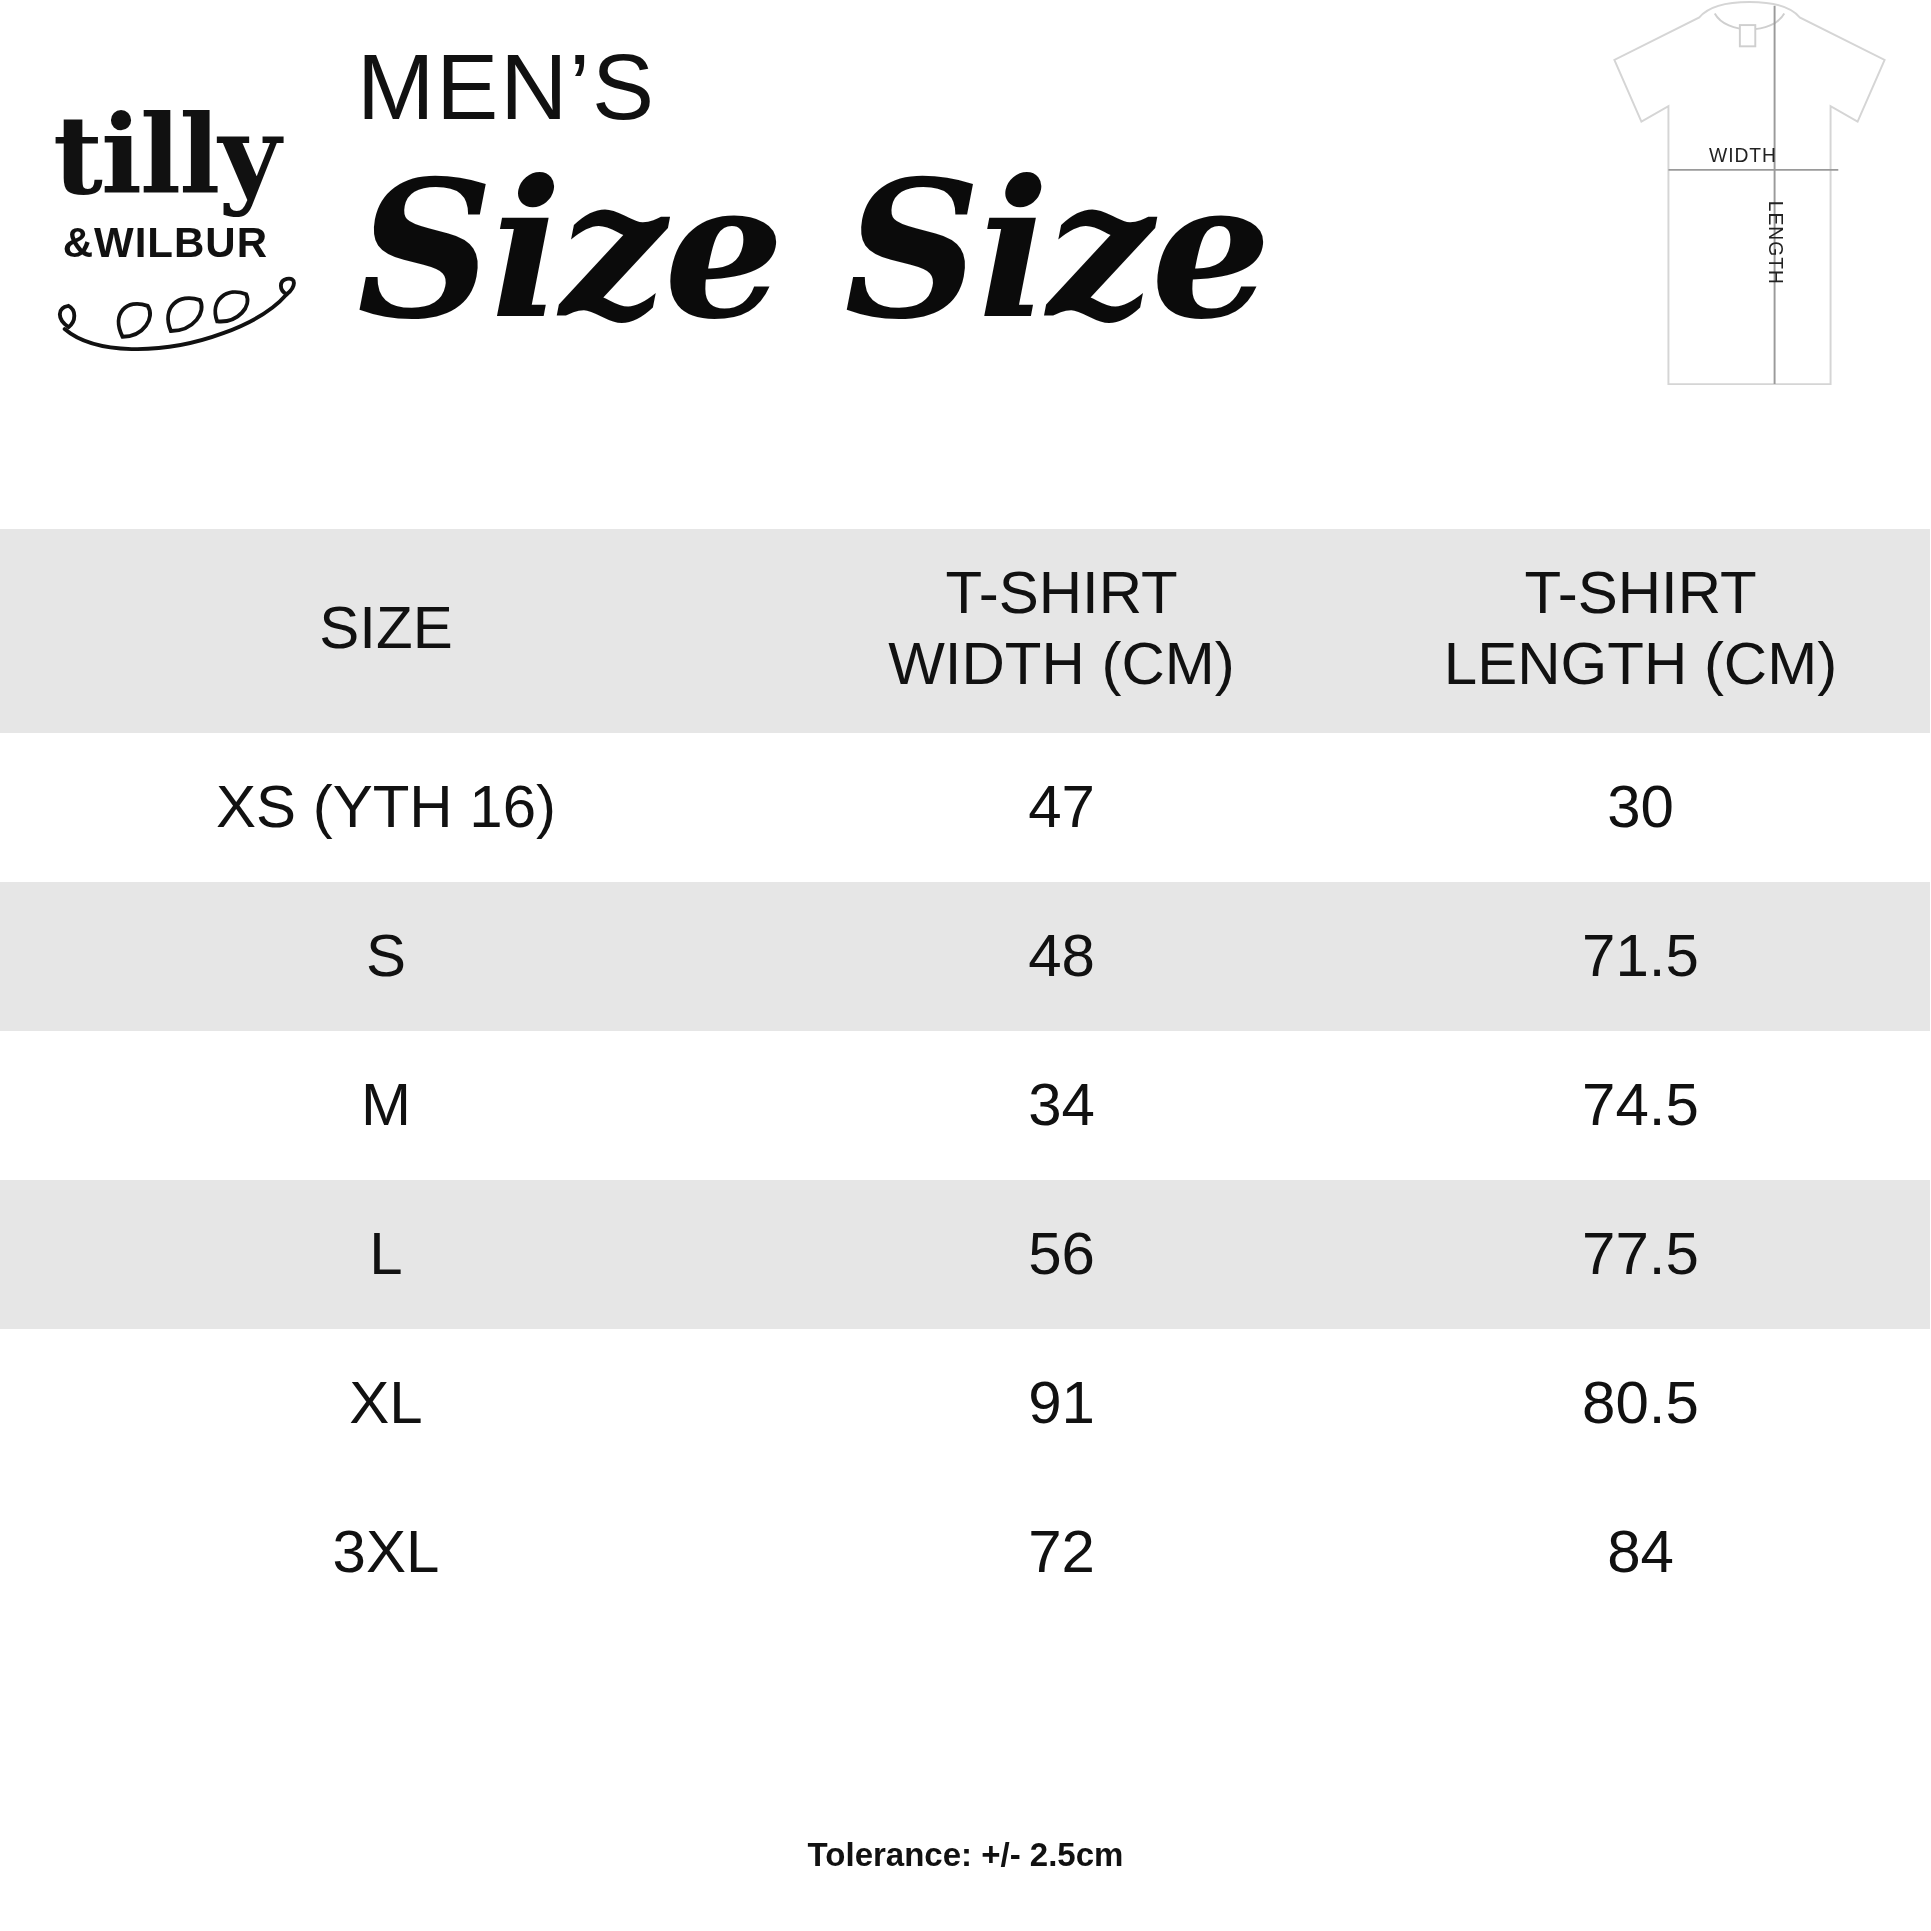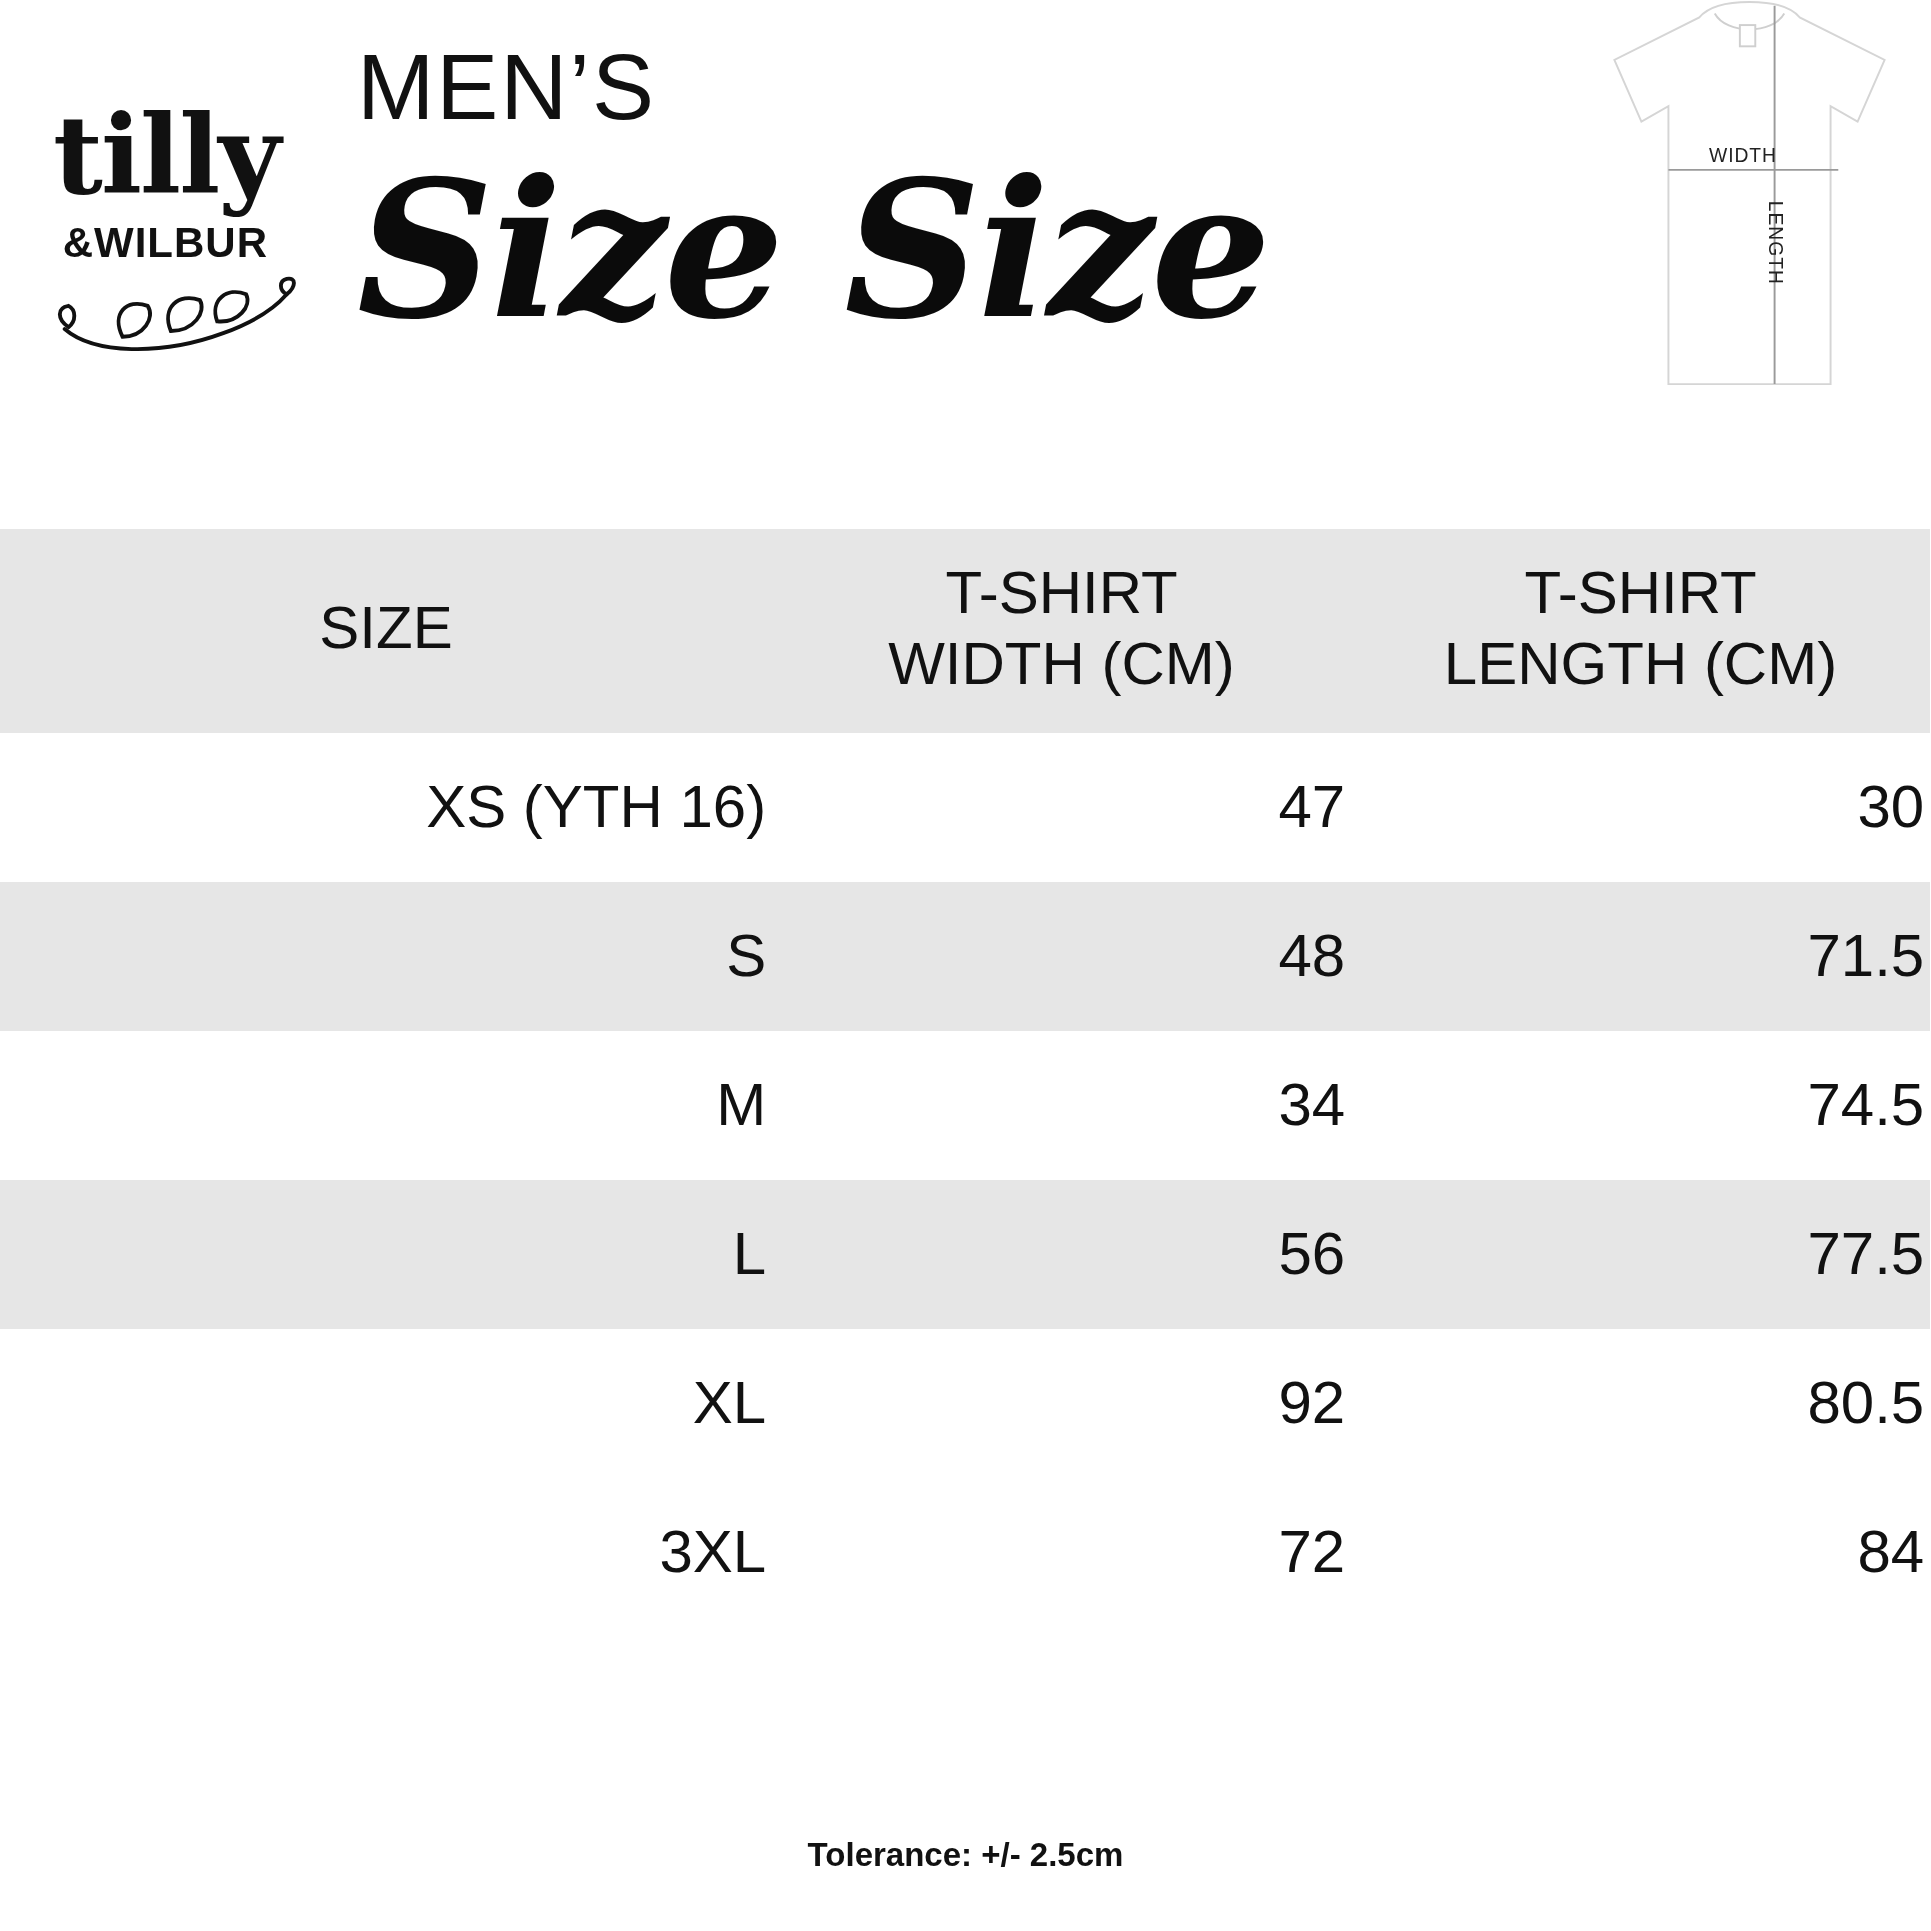--- a/index.html
+++ b/index.html
@@ -104,21 +104,20 @@
   .size-table thead th {
     font-size: 60px;
     line-height: 1.18;
     padding: 29px 5.8px 33px;
     background: #e6e6e6;
   }
   .size-table tbody td {
     font-size: 60px;
     padding: 25px 5.8px 27px;
     height: 97px;
-    text-align: right;
   }
   .size-table tbody tr.alt td {
     background: #e6e6e6;
   }
   .size-table tbody tr.plain td {
     background: #ffffff;
   }
   .col-size { width: 772px; }
   .col-width { width: 579px; }
   .col-length { width: 579px; }
@@ -216,21 +215,21 @@
       <td>34</td>
       <td>74.5</td>
     </tr>
     <tr class="alt">
       <td>L</td>
       <td>56</td>
       <td>77.5</td>
     </tr>
     <tr class="plain">
       <td>XL</td>
-      <td>92</td>
+      <td>91</td>
       <td>80.5</td>
     </tr>
     <tr class="plain">
       <td>3XL</td>
       <td>72</td>
       <td>84</td>
     </tr>
   </tbody>
 </table>
 

